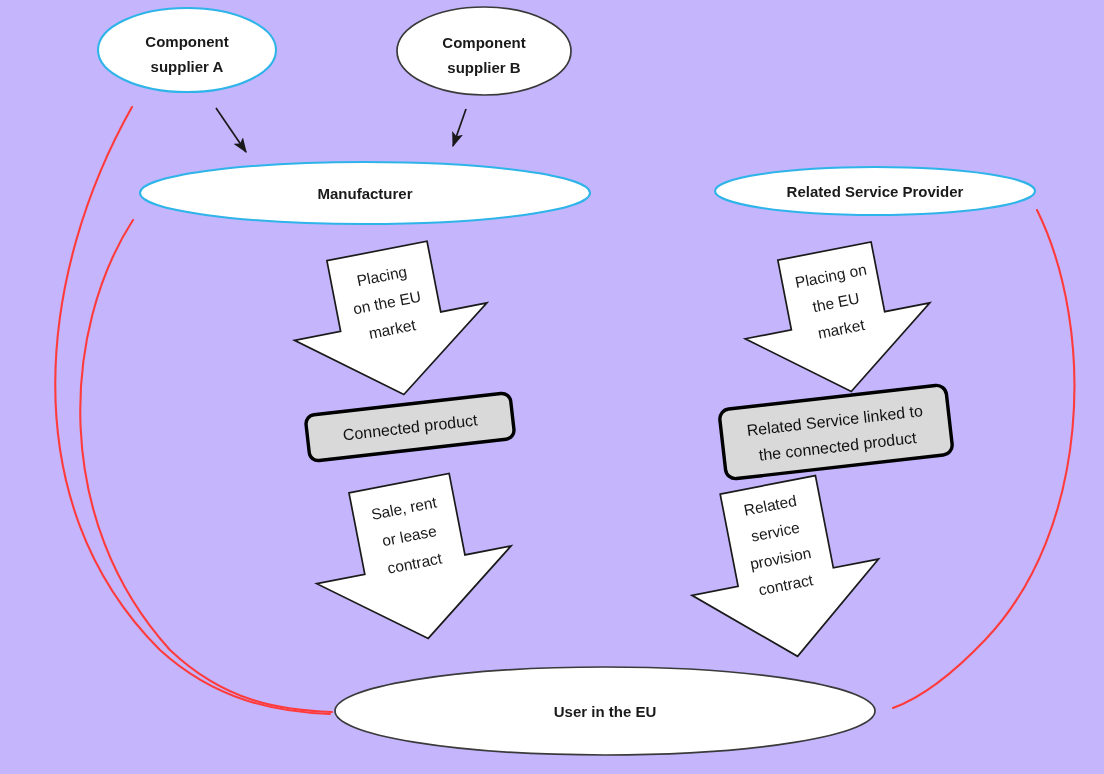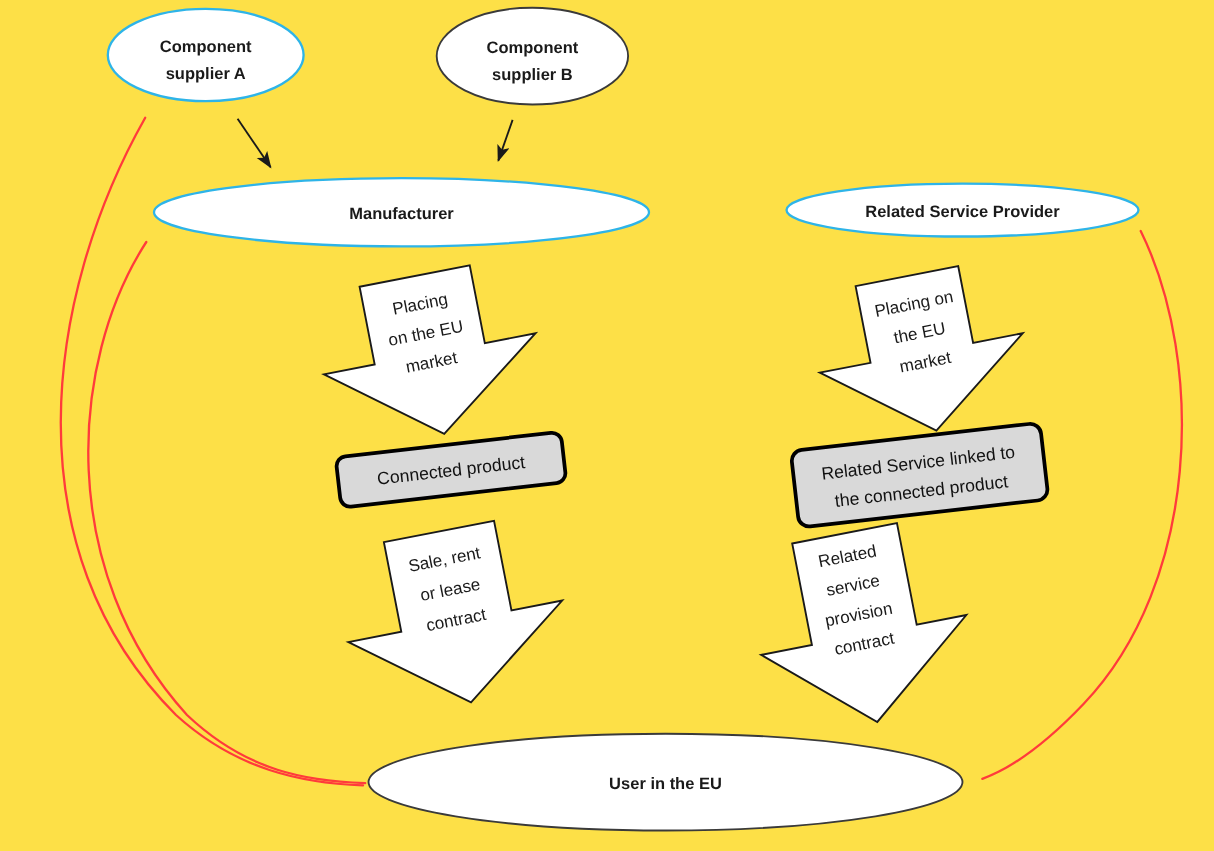--- a/index.html
+++ b/index.html
@@ -7,21 +7,21 @@
     padding: 0;
     background: #ffffff;
   }
   body {
     font-family: "Liberation Sans", sans-serif;
   }
   #canvas {
     position: relative;
     width: 1104px;
     height: 774px;
-    background: #fde047;
+    background: #c4b5fd;
     overflow: hidden;
   }
   #diagram-svg {
     position: absolute;
     left: 0;
     top: 0;
     width: 1104px;
     height: 774px;
   }
   .node-label {

